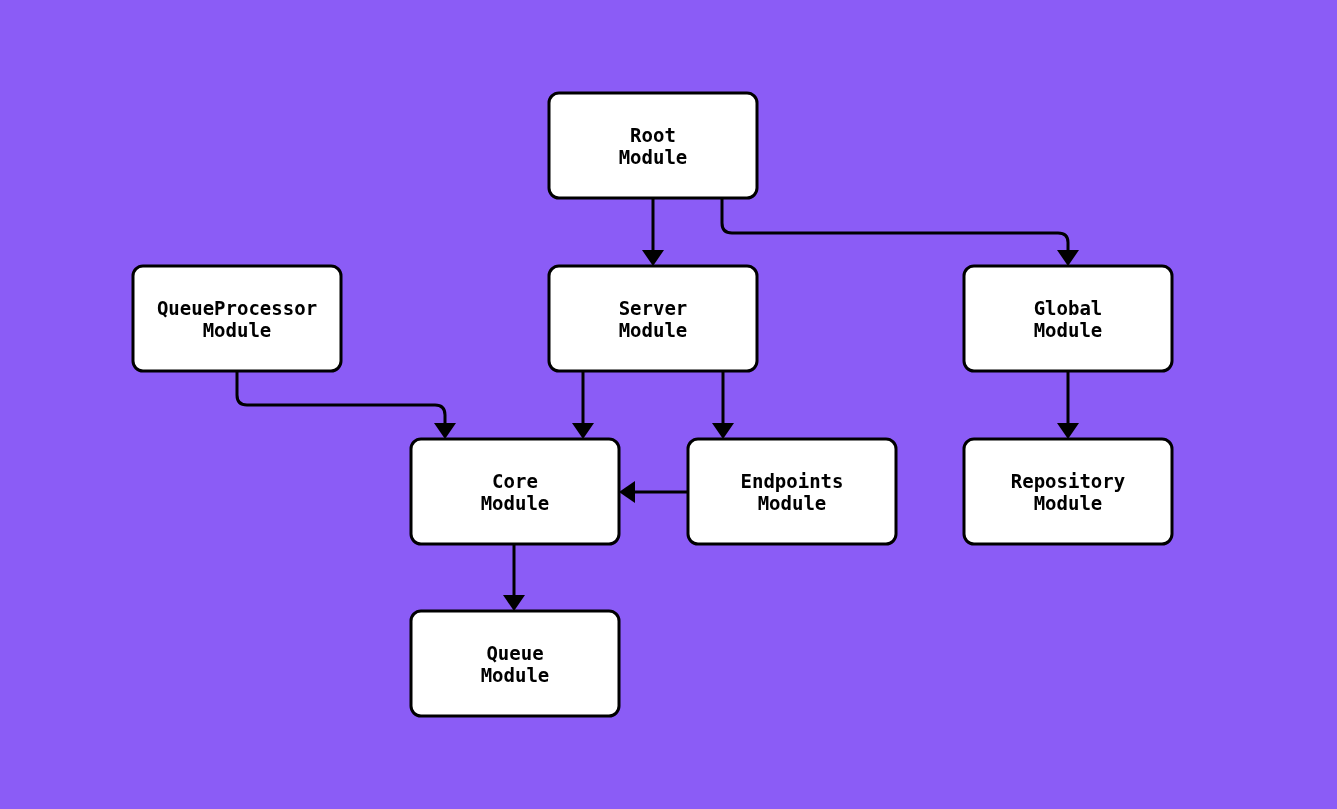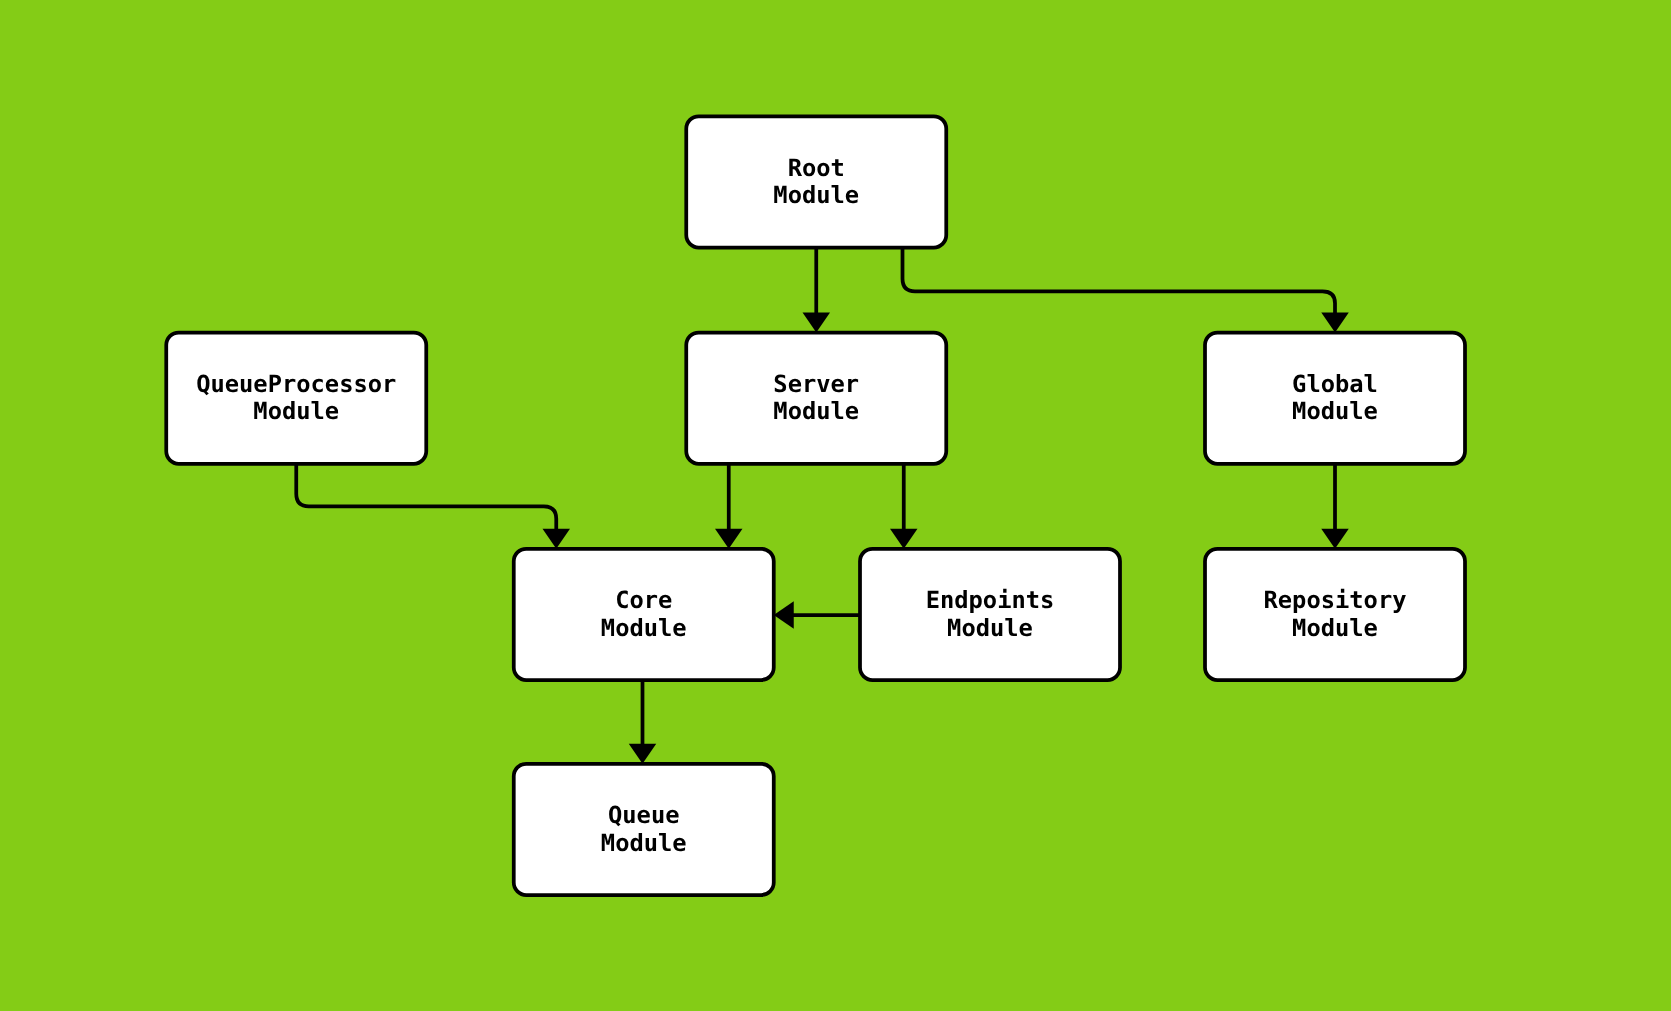--- a/index.html
+++ b/index.html
@@ -8,21 +8,21 @@
     width: 1337px;
     height: 809px;
     background: #ffffff;
     overflow: hidden;
     font-family: "DejaVu Sans Mono", "Liberation Mono", monospace;
   }
   .canvas-wrap {
     position: relative;
     width: 1337px;
     height: 809px;
-    background: #84cc16;
+    background: #8b5cf6;
   }
   svg text {
     font-family: "DejaVu Sans Mono", "Liberation Mono", monospace;
     font-weight: bold;
     font-size: 19px;
   }
 </style>
 </head>
 <body>
 

